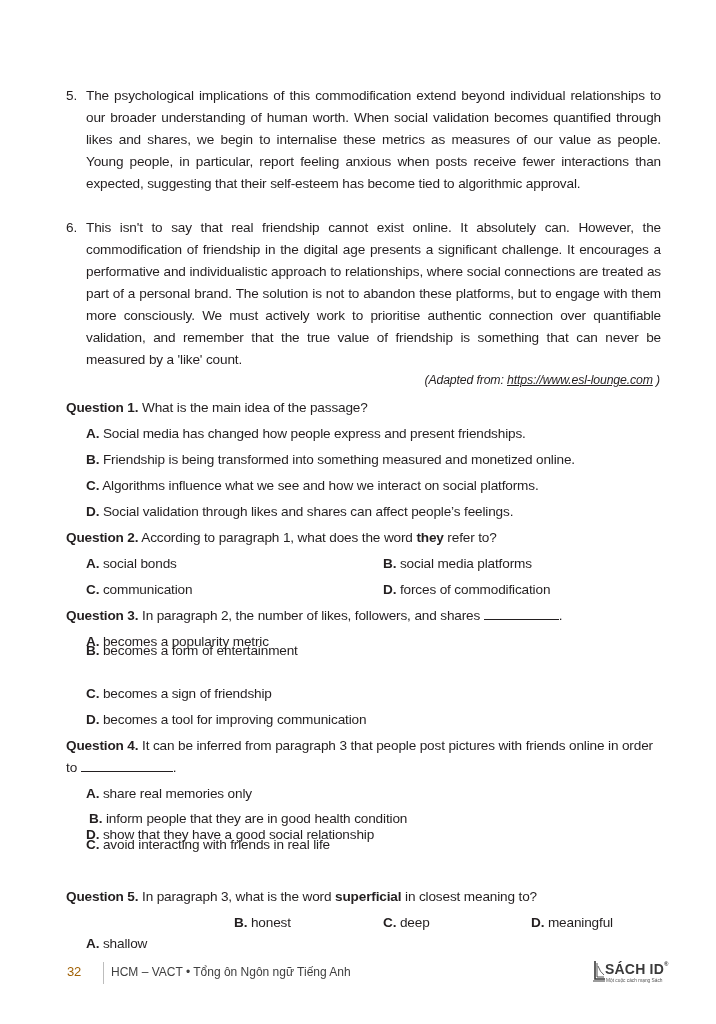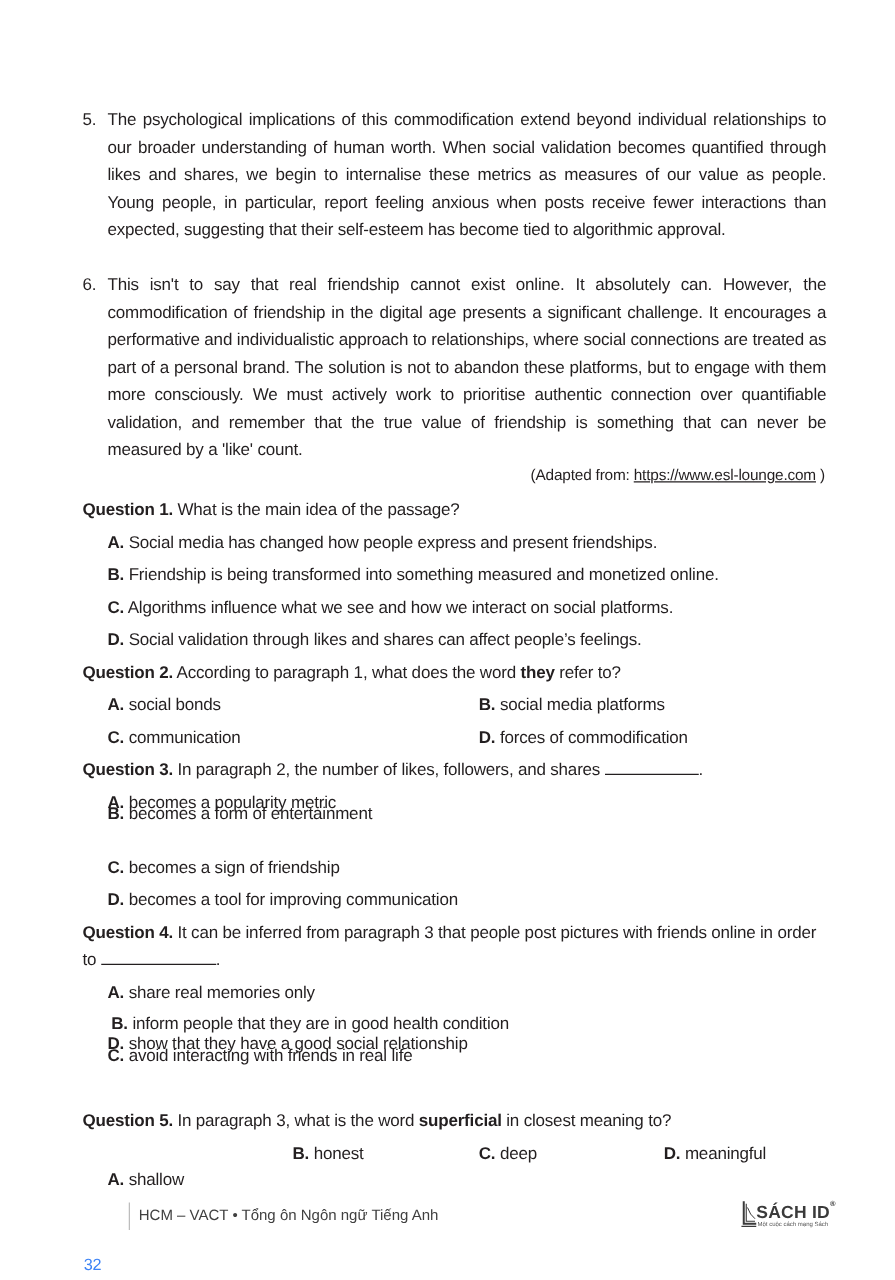--- a/index.html
+++ b/index.html
@@ -25,20 +25,21 @@
     .para .num { position: absolute; left: 0; top: 0; }
     .para .body { display: block; padding-left: 20px; }
 
     #para5 { top: 85px; }
     #para6 { top: 217px; }
 
     .source {
       position: absolute;
       top: 371px;
       right: 56px;
+      font-style: italic;
       font-size: 12.3px;
       line-height: 18px;
     }
     .source .link { text-decoration: underline; }
 
     .q {
       position: absolute;
       left: 66px;
       width: 600px;
       line-height: 22px;
@@ -52,21 +53,21 @@
     .opt .lbl { font-weight: bold; }
     .blank {
       display: inline-block;
       border-bottom: 1px solid #231f20;
       height: 14px;
       vertical-align: baseline;
     }
 
     .footer-num {
       position: absolute; left: 67px; top: 964px;
-      font-size: 13px; color: #3b82f6; margin-top: 40px;
+      font-size: 13px; color: #a16207;
     }
     .footer-divider {
       position: absolute; left: 103px; top: 962px;
       width: 1px; height: 22px; background: #bdbdbd;
     }
     .footer-title {
       position: absolute; left: 111px; top: 965px;
       font-size: 12px; color: #404040; letter-spacing: 0;
     }
     .logo {

